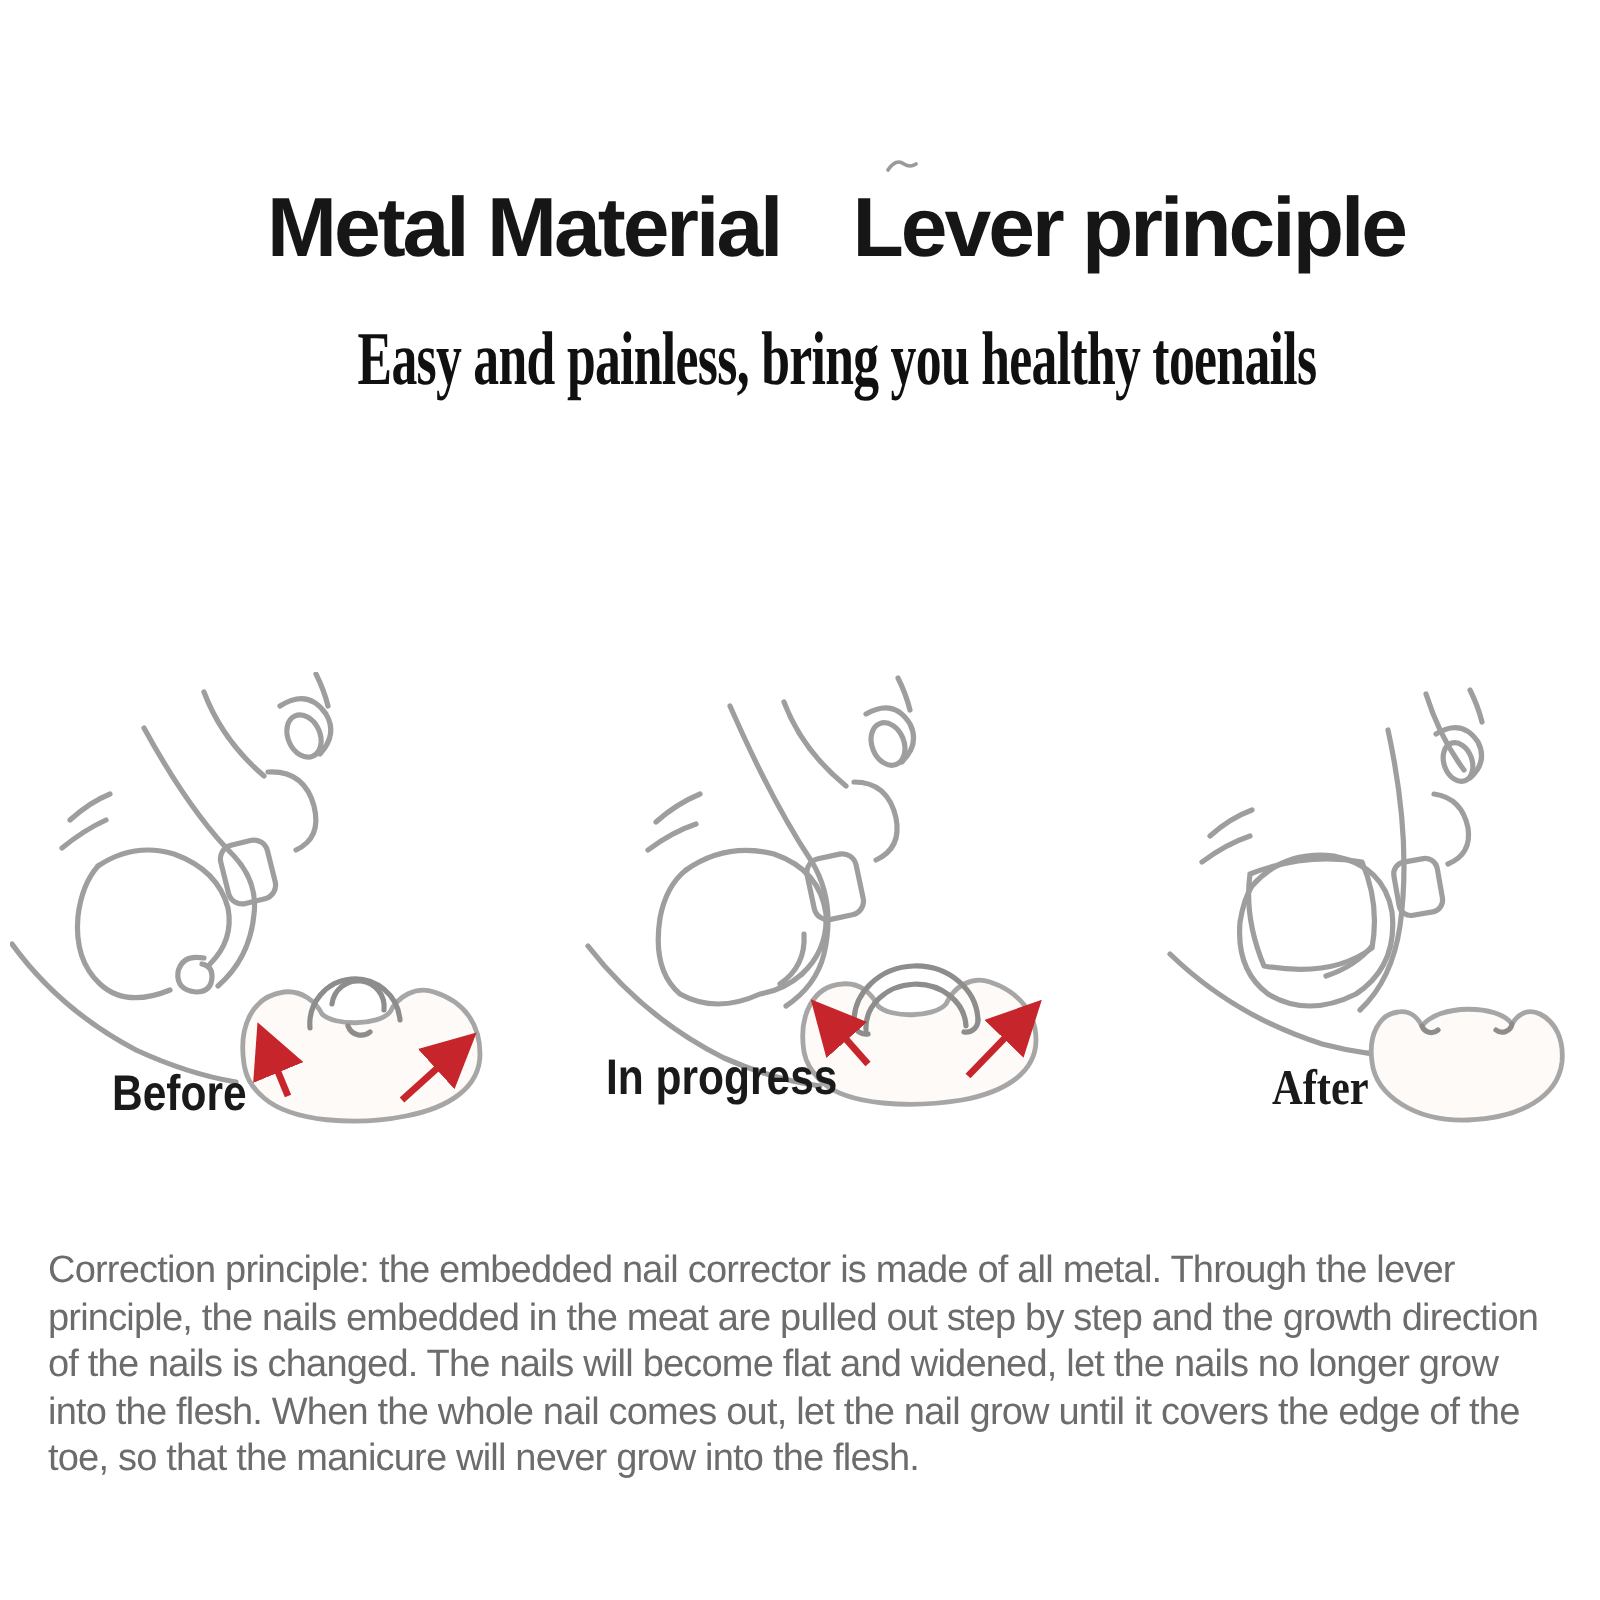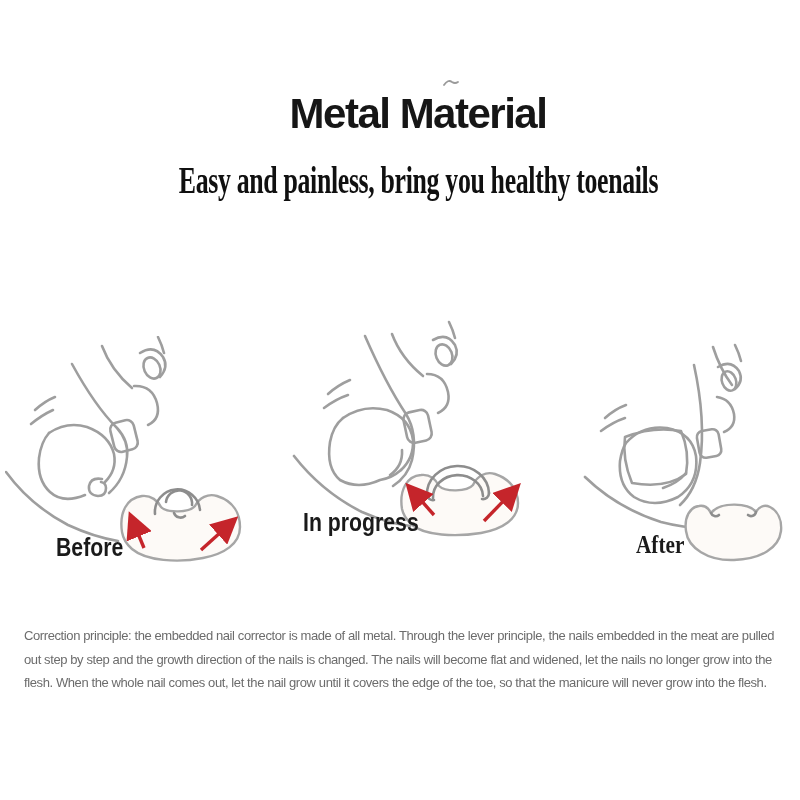--- a/index.html
+++ b/index.html
@@ -36,21 +36,21 @@
     display:inline-block;
     font-family:"Liberation Serif",serif;
     font-size:38px;font-weight:700;letter-spacing:-0.5px;
     color:#101010;white-space:nowrap;
     transform:scaleX(0.68);transform-origin:center;
   }
 
   
   .stage{position:absolute;margin:0;padding:0;}
   .stage-before{left:5px;top:336px;width:260px;height:240px;}
-  .stage-in-progress{left:280px;top:308px;width:260px;height:240px;}
+  .stage-in-progress{left:280px;top:325px;width:260px;height:240px;}
   .stage-after{left:565px;top:325px;width:235px;height:245px;font-family:Liberation Serif, serif;}
   .stage-label{
     position:absolute;
     display:inline-block;
     font-size:25px;font-weight:700;color:#1a1a1a;
     white-space:nowrap;
     transform:scaleX(0.85);transform-origin:left center;
   }
   .stage-before .stage-label{left:51px;top:197px;}
   .stage-in-progress .stage-label{left:23px;top:200px;}
@@ -59,36 +59,37 @@
   
   .sketch{stroke:var(--sketch-gray,#9e9e9e);stroke-width:2.6;fill:none;stroke-linecap:round;stroke-linejoin:round;}
   .blob{fill:#fdfaf7;stroke:#a6a6a6;stroke-width:2.4;stroke-linejoin:round;}
   .nailline{stroke:#8d8d8d;stroke-width:2.6;fill:none;stroke-linecap:round;}
   .arrow-stroke{stroke:var(--arrow-red,#c5252b);stroke-width:3.4;fill:none;}
   .arrow-fill{fill:var(--arrow-red,#c5252b);}
 
   
   .description{
     position:absolute;left:24px;top:624px;width:754px;margin:0;
-    font-size:13px;line-height:23.5px;letter-spacing:-0.4px;
+    font-size:19px;line-height:23.5px;letter-spacing:-0.4px;
     color:var(--body-text-gray,#6c6c6c);
     text-align:left;
   }
 </style>
 </head>
 <body>
 
 <div class="page">
 
   <svg class="squiggle" width="16" height="10" viewBox="0 0 16 10">
     <path d="M1,7 Q5,1 9,4 Q12,6 15,4" stroke="#9a9a9a" stroke-width="1.8" fill="none" stroke-linecap="round"></path>
   </svg>
 
   <div class="title-row">
     <span class="title-part">Metal Material</span>
+    <span class="title-part">Lever principle</span>
   </div>
 
   <div class="subtitle-row">
     <span class="subtitle">Easy and painless, bring you healthy toenails</span>
   </div>
 
   <figure class="stage stage-before">
     <svg width="260" height="240" viewBox="0 0 260 240">
       <defs>
         <marker id="ah1" markerWidth="8" markerHeight="8" refX="5.5" refY="4" orient="auto">

